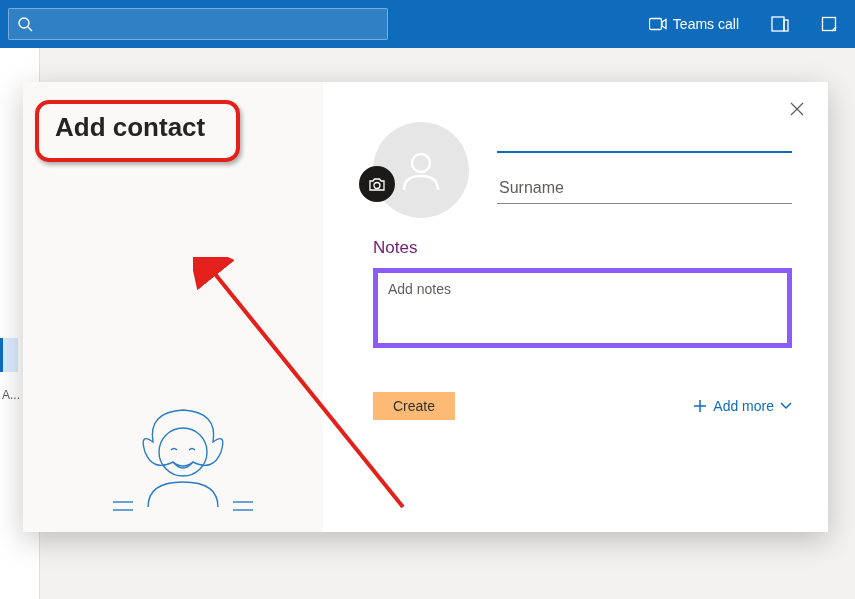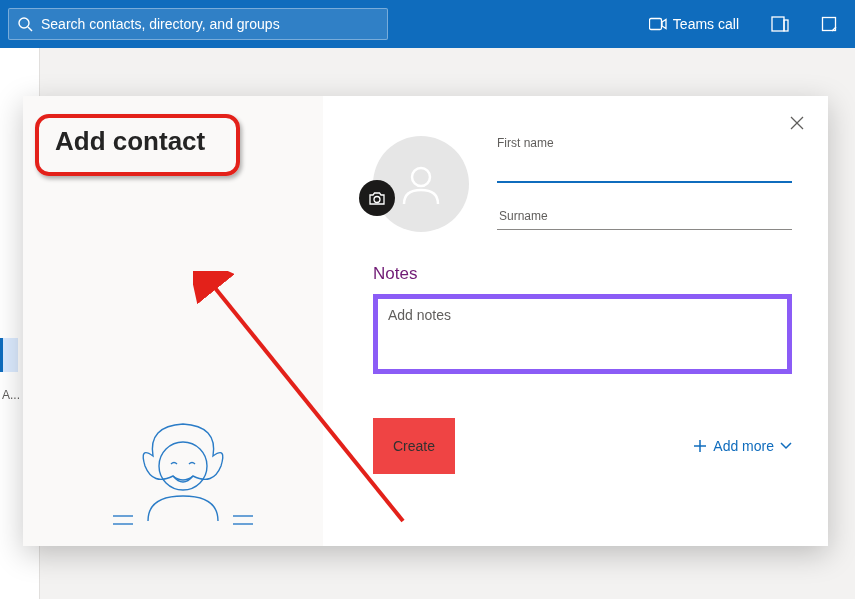--- a/index.html
+++ b/index.html
@@ -57,21 +57,21 @@
   }
   .sel-strip {
     position: absolute;
     left: 0; top: 290px;
     width: 18px; height: 34px;
     background: #dbeafe;
     border-left: 3px solid #0f6cbd;
   }
   .modal {
     position: absolute;
-    left: 23px; top: 96px;
+    left: 23px; top: 82px;
     width: 805px; height: 450px;
     background: #fff;
     box-shadow: 0 8px 28px rgba(0,0,0,0.22);
     display: flex;
   }
   .modal-left {
     width: 300px;
     background: #faf9f8;
     padding: 30px 32px 0 32px;
     position: relative;
@@ -148,21 +148,21 @@
     border: none;
     border-bottom: 2px solid #0f6cbd;
     font-size: 15px;
     padding: 6px 2px;
     outline: none;
     background: transparent;
     margin-bottom: 20px;
   }
   .fld-input.gray {
     border-bottom: 1px solid #8a8886;
-    font-size: 12px;
+    font-size: 16px;
     color: #605e5c;
   }
   .fld-input.gray::placeholder { color: #605e5c; }
   .notes-label {
     font-size: 17px;
     color: #701a75;
     margin: 14px 0 10px 0;
   }
   .notes-box {
     width: 100%;
@@ -177,22 +177,22 @@
   }
   .notes-box::placeholder { color: #605e5c; }
   .btn-row {
     display: flex;
     align-items: center;
     gap: 12px;
     margin-top: 40px;
   }
   .btn {
     border: none;
-    background: #ef4444;
-    padding: 20px 20px;
+    background: #fdba74;
+    padding: 6px 20px;
     font-size: 14px;
     color: #323130;
     cursor: pointer;
     font-family: inherit;
   }
   .btn.discard { font-weight: 600; }
   .addmore {
     margin-left: auto;
     display: flex;
     align-items: center;
@@ -209,21 +209,20 @@
 </style>
 </head>
 <body>
 
 <div class="topbar">
   <div class="searchbox">
     <svg width="16" height="16" viewBox="0 0 16 16">
         <circle cx="7" cy="7" r="5" stroke="#fff" stroke-width="1.4" fill="none"></circle>
         <line x1="11" y1="11" x2="15" y2="15" stroke="#fff" stroke-width="1.4"></line>
       </svg>
-    <span>Search contacts, directory, and groups</span>
   </div>
   <div class="topbar-spacer"></div>
   <div class="topbar-item">
     <svg width="18" height="14" viewBox="0 0 18 14">
         <rect x="0.5" y="1.5" width="12" height="11" rx="1.5" stroke="#fff" stroke-width="1.3" fill="none"></rect>
         <path d="M13 5 L17 2.5 V11.5 L13 9 Z" stroke="#fff" stroke-width="1.3" fill="none"></path>
       </svg>
     <span>Teams call</span>
   </div>
   <div class="topbar-item">
@@ -282,21 +281,20 @@
             </svg>
         </div>
         <div class="cam-btn">
           <svg width="18" height="15" viewBox="0 0 18 15">
               <path d="M2 4 H5 L6.5 2 H11.5 L13 4 H16 V13 H2 Z" stroke="#fff" stroke-width="1.3" fill="none"></path>
               <circle cx="9" cy="8.5" r="3" stroke="#fff" stroke-width="1.3" fill="none"></circle>
             </svg>
         </div>
       </div>
       <div class="fields">
-        <div class="fld-label">First name</div>
         <input class="fld-input" type="text" style="">
         <input class="fld-input gray" type="text" placeholder="Surname" style="">
       </div>
     </div>
 
     <div class="notes-label">Notes</div>
     <textarea class="notes-box" placeholder="Add notes" style=""></textarea>
 
     <div class="btn-row">
       <button class="btn">Create</button>

